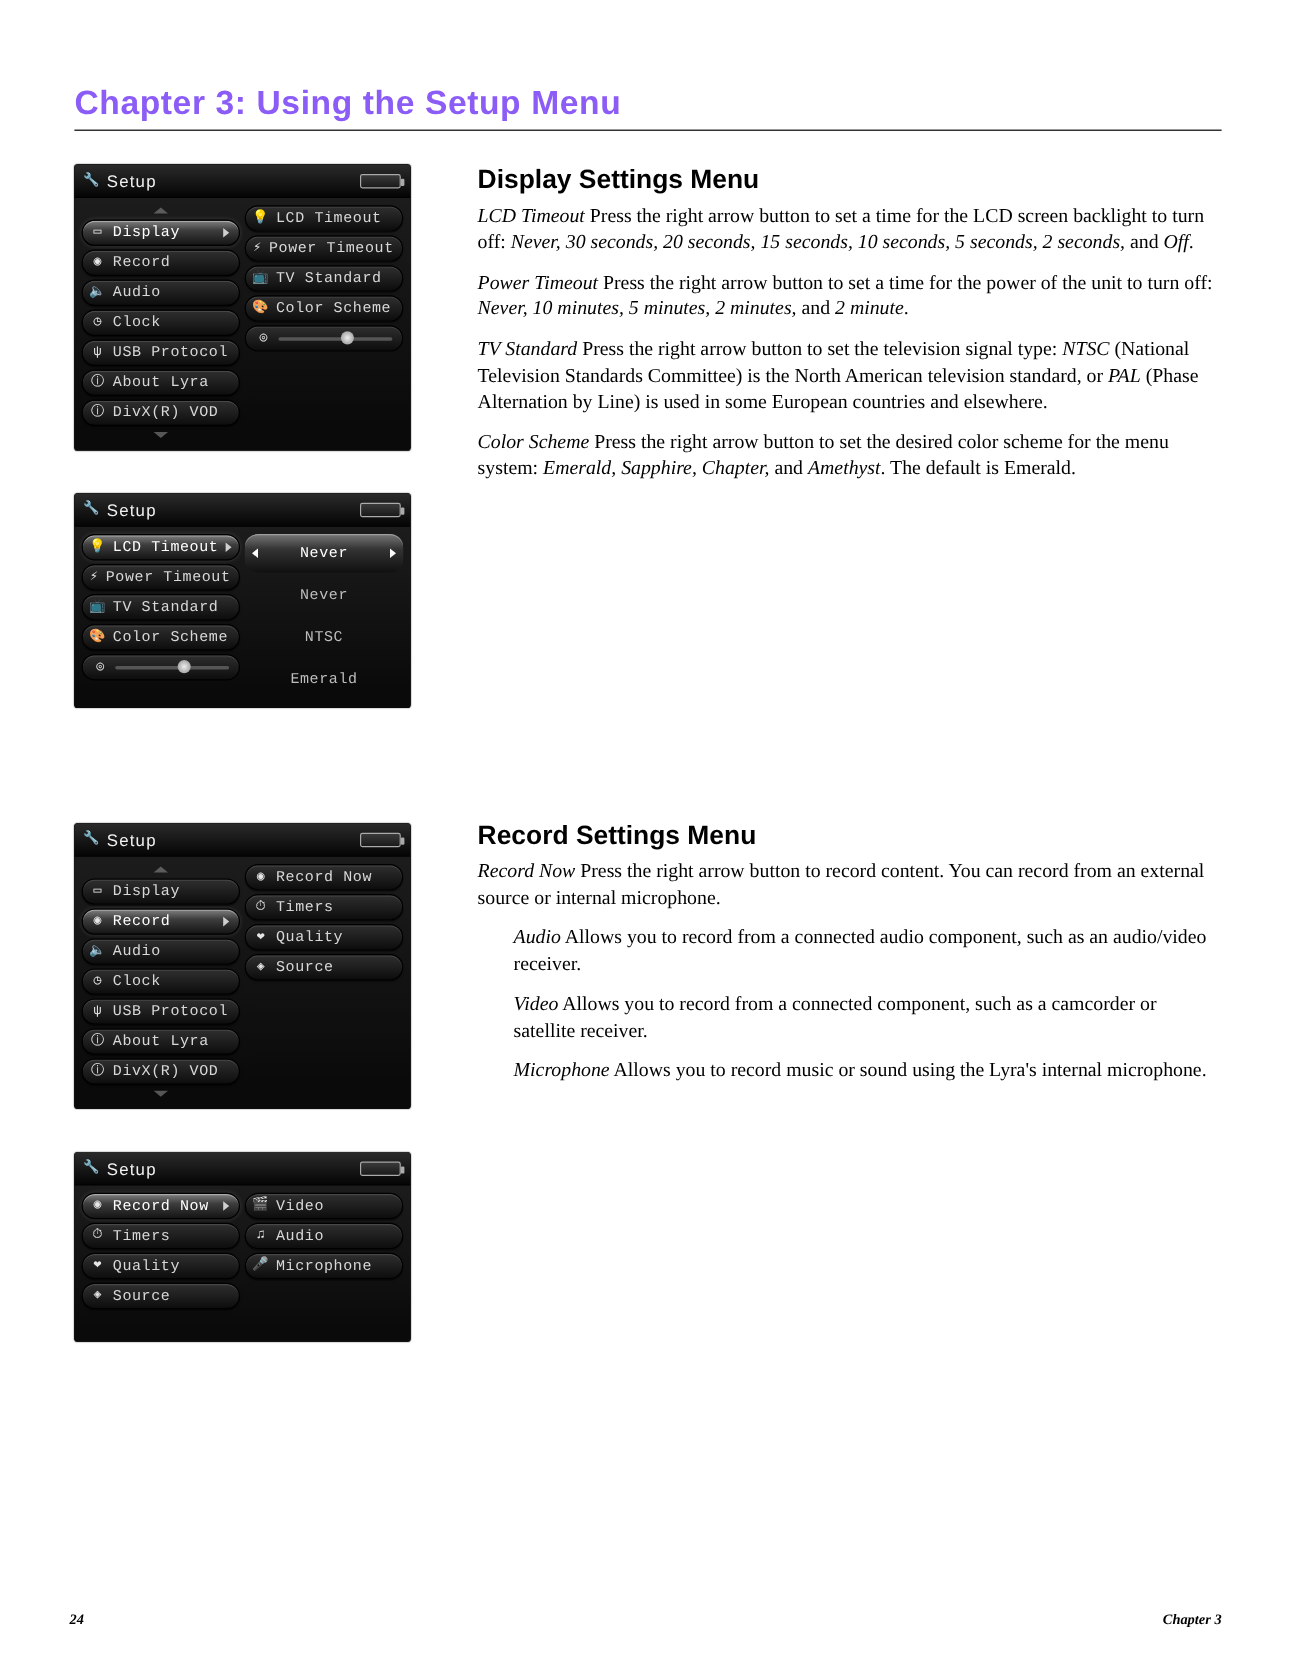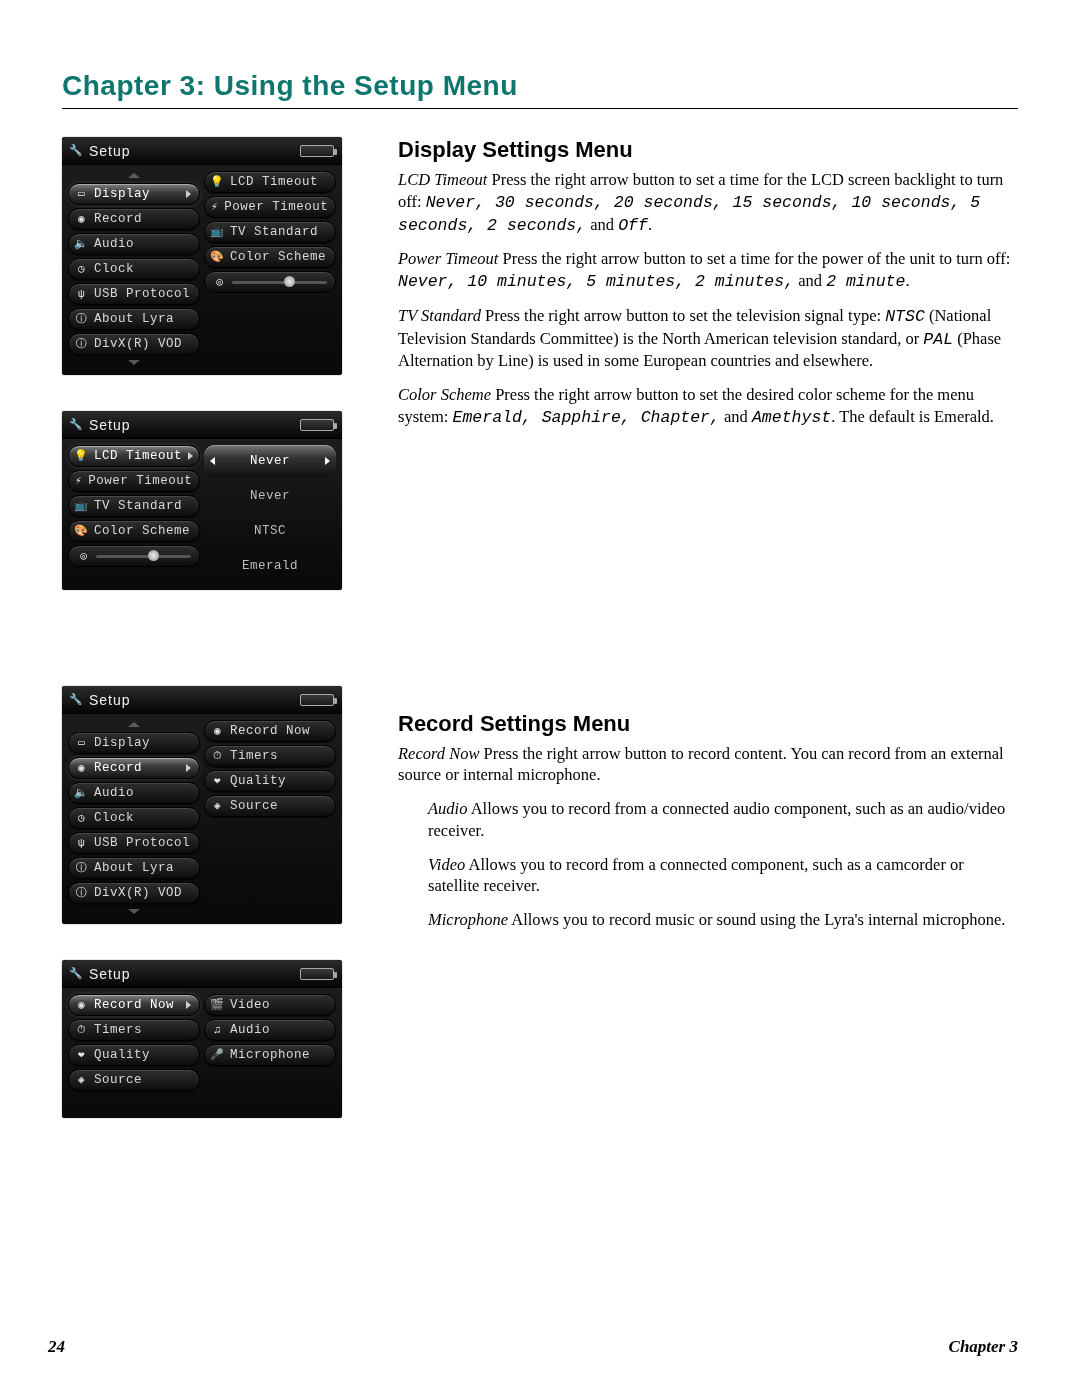--- a/index.html
+++ b/index.html
@@ -9,21 +9,21 @@
     background: #fff;
     font-family: "Times New Roman", Georgia, serif;
     color: #000;
     position: relative;
     padding: 70px 62px 40px 62px;
   }
   .chapter-title {
     font-family: Arial, Helvetica, sans-serif;
     font-weight: 900;
     font-size: 28px;
-    color: #0f766e;
+    color: #8b5cf6;
     letter-spacing: 0.5px;
     margin-bottom: 2px;
   }
   hr.rule { border: none; border-top: 1.5px solid #000; margin: 6px 0 28px 0; }
 
   .page-body { display: flex; gap: 28px; }
   .left-col { width: 308px; flex-shrink: 0; }
   .right-col { flex: 1; }
 
   
@@ -150,31 +150,31 @@
     font-weight: 700;
     font-size: 22px;
     margin-bottom: 6px;
   }
   .para {
     font-size: 16.5px;
     line-height: 1.32;
     margin-bottom: 12px;
   }
   .para .term { font-style: italic; }
-  .para .em { font-style: italic; font-family: Liberation Mono, monospace; }
+  .para .em { font-style: italic; }
   .sub-para { margin-left: 30px; font-size:16.5px; line-height:1.32; margin-bottom:12px; }
   .sub-para .term{font-style:italic;}
 
   .page-footer {
     position: absolute;
-    left: 48px; right: 62px; bottom: 40px;
+    left: 58px; right: 62px; bottom: 40px;
     display:flex; justify-content:space-between;
     font-style: italic;
     font-weight: bold;
-    font-size: 17px;
+    font-size: 12px;
   }
   .page-footer .pnum{font-style:italic;font-weight:bold;}
 </style>
 </head>
 <body>
 
 <div class="chapter-title">Chapter 3: Using the Setup Menu</div>
 <hr class="rule">
 
 <div class="page-body">

